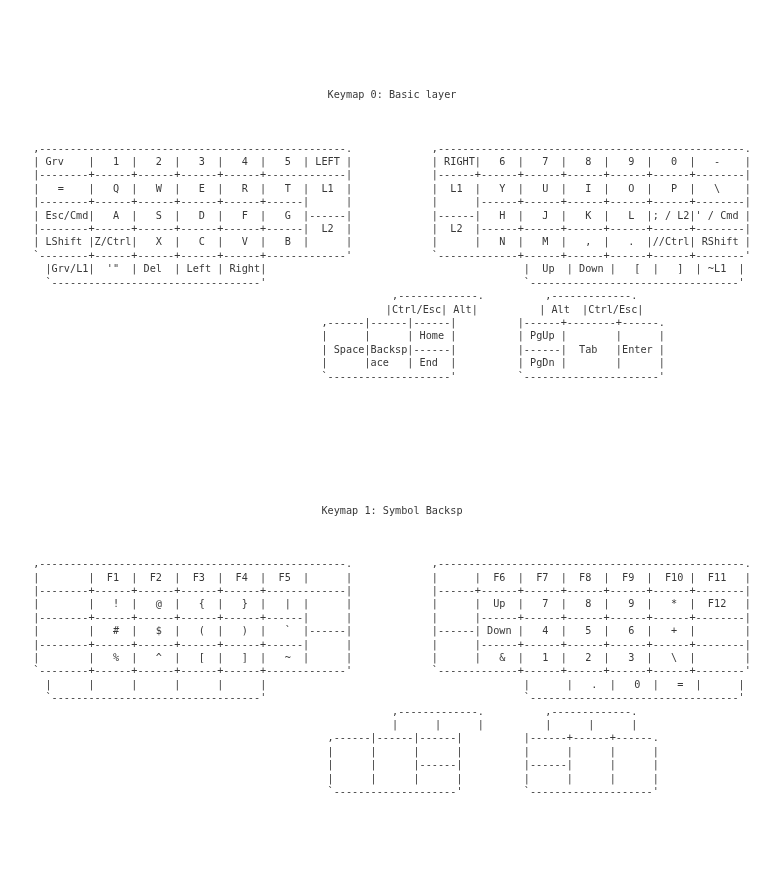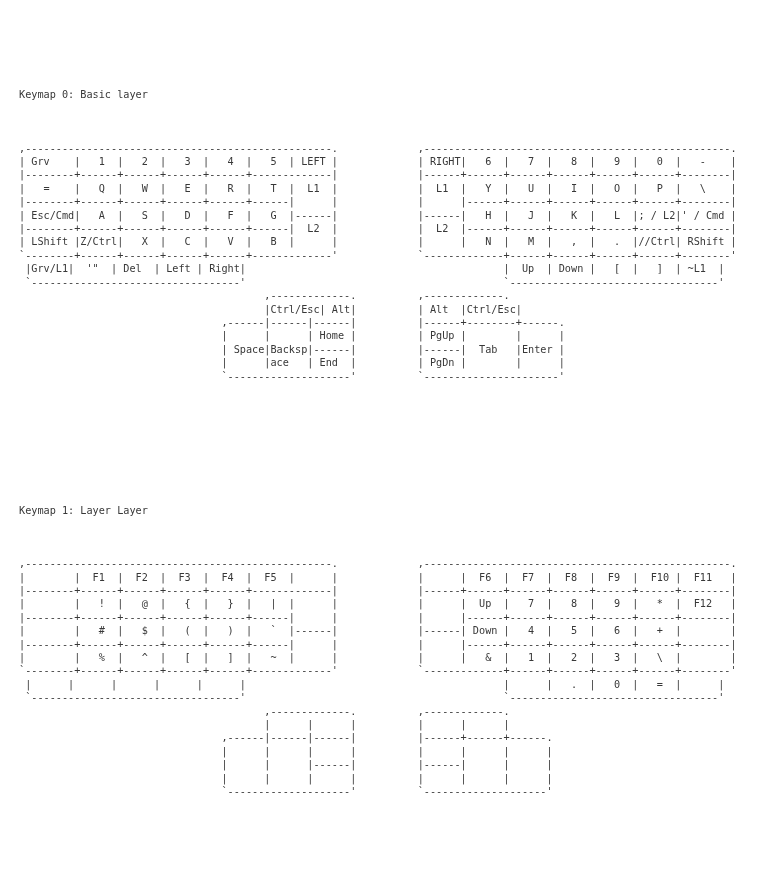--- a/index.html
+++ b/index.html
@@ -8,21 +8,21 @@
     width: 765px;
     height: 883px;
     overflow: hidden;
     padding: 21px 0 0 19px;
     font-family: "DejaVu Sans Mono", "Liberation Mono", monospace;
     font-size: 10.2px;
     line-height: 13.4px;
     color: #383838;
     white-space: pre;
   }
-  .keymap-section { margin: 0 0 26.8px 0; }
+  .keymap-section { margin: 0 0 26.8px 0; text-align: center; }
   .keymap-title { margin: 0 0 13.4px 0; font-weight: normal; font-size: inherit; }
   .keymap-art { margin: 0; font: inherit; white-space: pre; }
 </style>
 </head>
 <body style="background: rgb(255, 255, 255);">
 
 <div class="doc" style="color: rgb(56, 56, 56);">
 
   <section class="keymap-section">
     <h2 class="keymap-title">Keymap 0: Basic layer</h2>
@@ -40,21 +40,21 @@
                                         ,-------------.          ,-------------.
                                         |Ctrl/Esc| Alt|          | Alt  |Ctrl/Esc|
                                  ,------|------|------|          |------+--------+------.
                                  |      |      | Home |          | PgUp |        |      |
                                  | Space|Backsp|------|          |------|  Tab   |Enter |
                                  |      |ace   | End  |          | PgDn |        |      |
                                  `--------------------'          `----------------------'</pre>
   </section>
 
   <section class="keymap-section">
-    <h2 class="keymap-title">Keymap 1: Layer Layer</h2>
+    <h2 class="keymap-title">Keymap 1: Symbol Backsp</h2>
     <pre class="keymap-art">,--------------------------------------------------.             ,--------------------------------------------------.
 |        |  F1  |  F2  |  F3  |  F4  |  F5  |      |             |      |  F6  |  F7  |  F8  |  F9  |  F10 |  F11   |
 |--------+------+------+------+------+-------------|             |------+------+------+------+------+------+--------|
 |        |   !  |   @  |   {  |   }  |   |  |      |             |      |  Up  |   7  |   8  |   9  |   *  |  F12   |
 |--------+------+------+------+------+------|      |             |      |------+------+------+------+------+--------|
 |        |   #  |   $  |   (  |   )  |   `  |------|             |------| Down |   4  |   5  |   6  |   +  |        |
 |--------+------+------+------+------+------|      |             |      |------+------+------+------+------+--------|
 |        |   %  |   ^  |   [  |   ]  |   ~  |      |             |      |   &amp;  |   1  |   2  |   3  |   \  |        |
 `--------+------+------+------+------+-------------'             `-------------+------+------+------+------+--------'
  |      |      |      |      |      |                                          |      |   .  |   0  |   =  |      |

